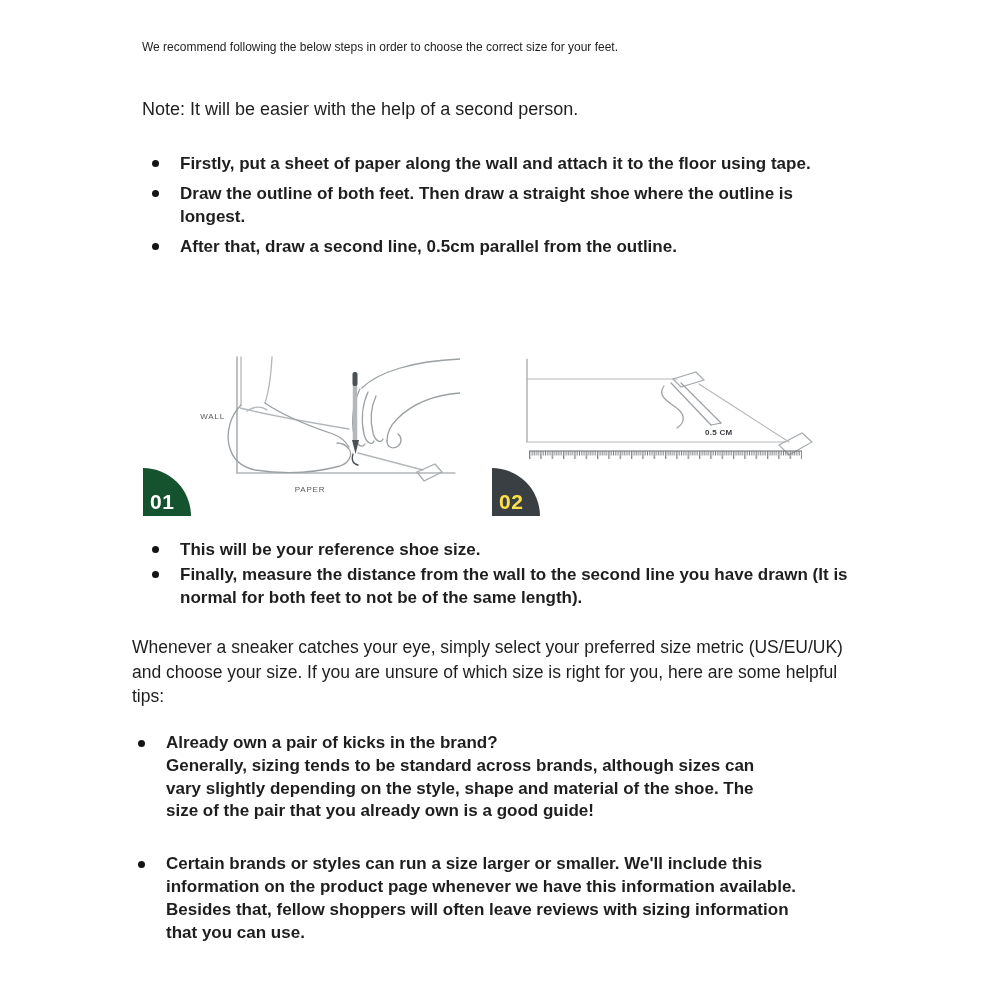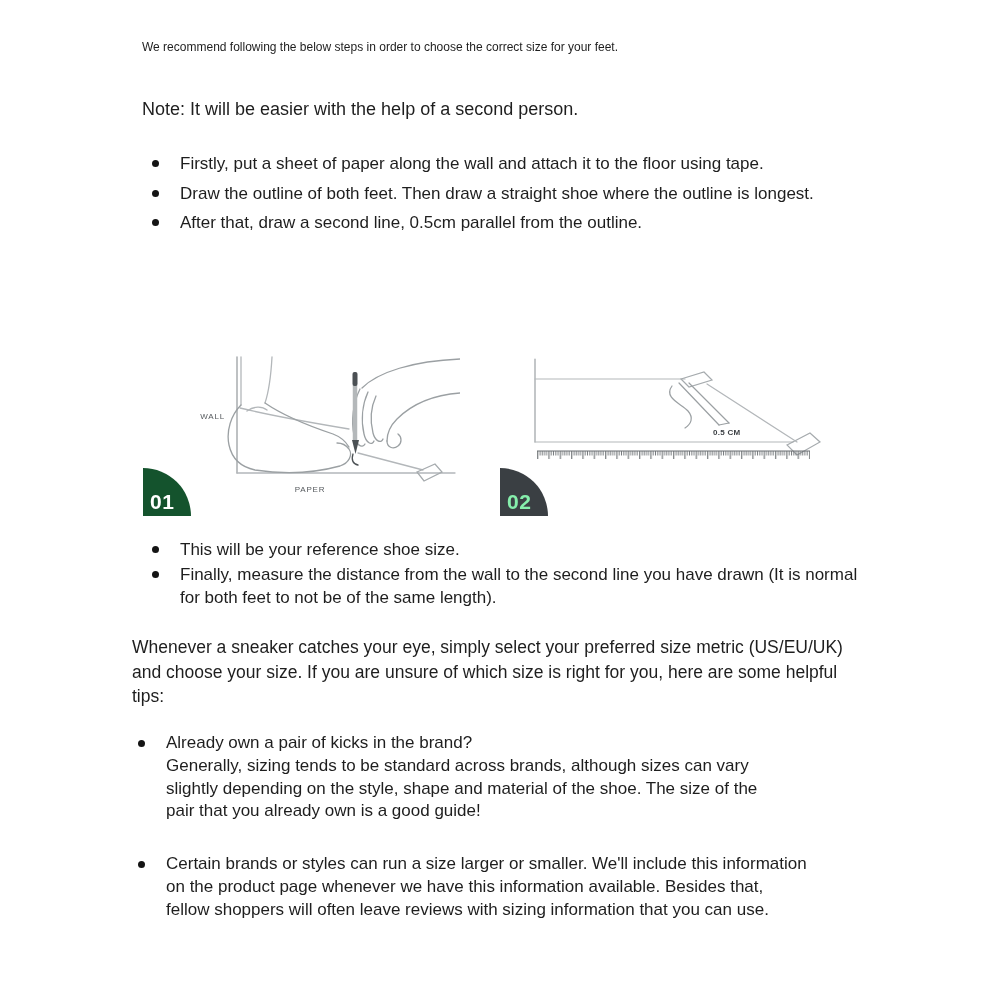--- a/index.html
+++ b/index.html
@@ -6,32 +6,32 @@
   body{
     width:1000px;height:1000px;background:#ffffff;
     font-family:"Liberation Sans","DejaVu Sans",sans-serif;
     color:#1e1e1e;position:relative;overflow:hidden;
   }
   .abs{position:absolute;}
   
   #p1{left:142px;top:33px;max-width:660px;font-size:12px;line-height:28px;}
   #note{left:142px;top:95px;max-width:720px;font-size:18px;line-height:28px;}
   
-  ul.blist{list-style:none;margin:0;padding:0;}
+  ul.blist{list-style:none;margin:0;padding:0;font-weight:bold;}
   ul.blist li{position:relative;padding-left:38px;font-size:17px;line-height:23.5px;margin-bottom:6px;}
   ul.blist li::before{content:"";position:absolute;left:10px;top:8px;width:7px;height:7px;border-radius:50%;background:#141414;}
   #steps{left:142px;top:152px;width:720px;}
   #steps li:nth-child(1){max-width:708px;}
   #steps li:nth-child(2){max-width:638px;}
   #steps li:nth-child(3){max-width:638px;}
   #steps2{left:142px;top:538px;width:720px;}
   #steps2 li{margin-bottom:1px;}
   #steps2 li:nth-child(1){max-width:638px;}
   
-  #figures{left:143px;top:355px;display:flex;gap:40px;}
+  #figures{left:143px;top:355px;display:flex;gap:32px;}
   .fig{position:relative;}
   .badge{
     position:absolute;left:0;bottom:1px;width:48px;height:48px;
     border-radius:0 48px 0 0;display:flex;align-items:flex-end;
     padding:0 0 2px 7px;box-sizing:border-box;
     font-size:21px;font-weight:bold;letter-spacing:0.5px;
   }
   
   #tipsIntro{left:132px;top:635px;max-width:718px;font-size:17.5px;line-height:24.5px;}
   #tips{left:128px;top:732px;width:720px;}
@@ -121,21 +121,21 @@
         <path d="M219 70 L229 68"></path>
 
         <path d="M172 31 C163 43 182 49 188 56 C194 63 191 69 185 73"></path>
       </g>
 
       <line x1="37" y1="96" x2="310" y2="96" stroke="#6b6f72" stroke-width="1"></line>
       <rect x="37" y="96" width="273" height="11" fill="url(#rulerticks)"></rect>
 
       <text x="213" y="80" font-size="8" font-weight="bold" letter-spacing="0.3" fill="#3a3e42">0.5 CM</text>
     </svg>
-    <div class="badge" style="background:#3a3f43;color:#86efac;">02</div>
+    <div class="badge" style="background:#3a3f43;color:#fde047;">02</div>
   </div>
 </div>
 
 <ul class="abs blist" id="steps2">
   <li>This will be your reference shoe size.</li>
   <li>Finally, measure the distance from the wall to the second line you have drawn (It is normal for both feet to not be of the same length).</li>
 </ul>
 
 <div class="abs" id="tipsIntro">Whenever a sneaker catches your eye, simply select your preferred size metric (US/EU/UK) and choose your size. If you are unsure of which size is right for you, here are some helpful tips:</div>
 

